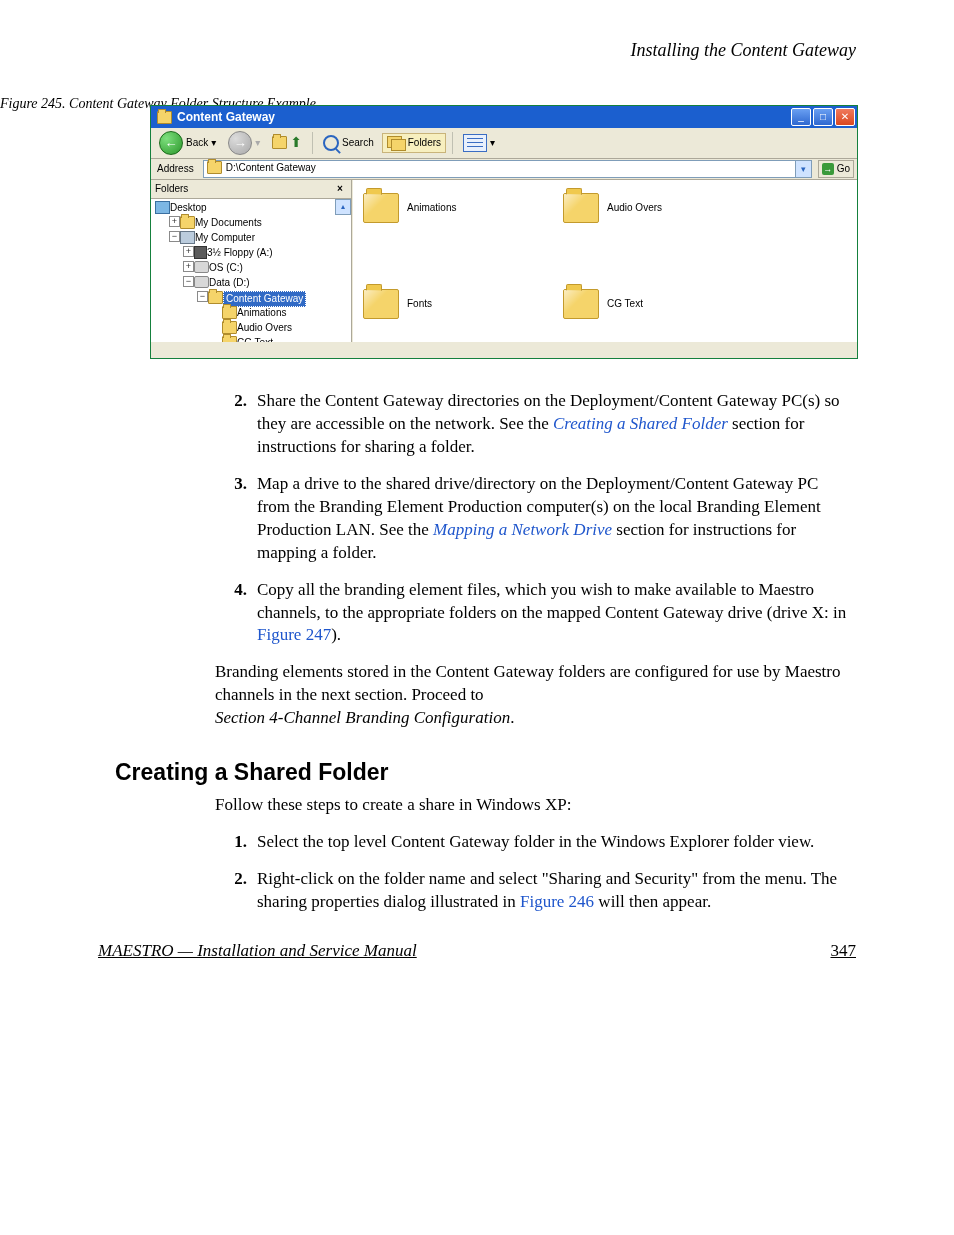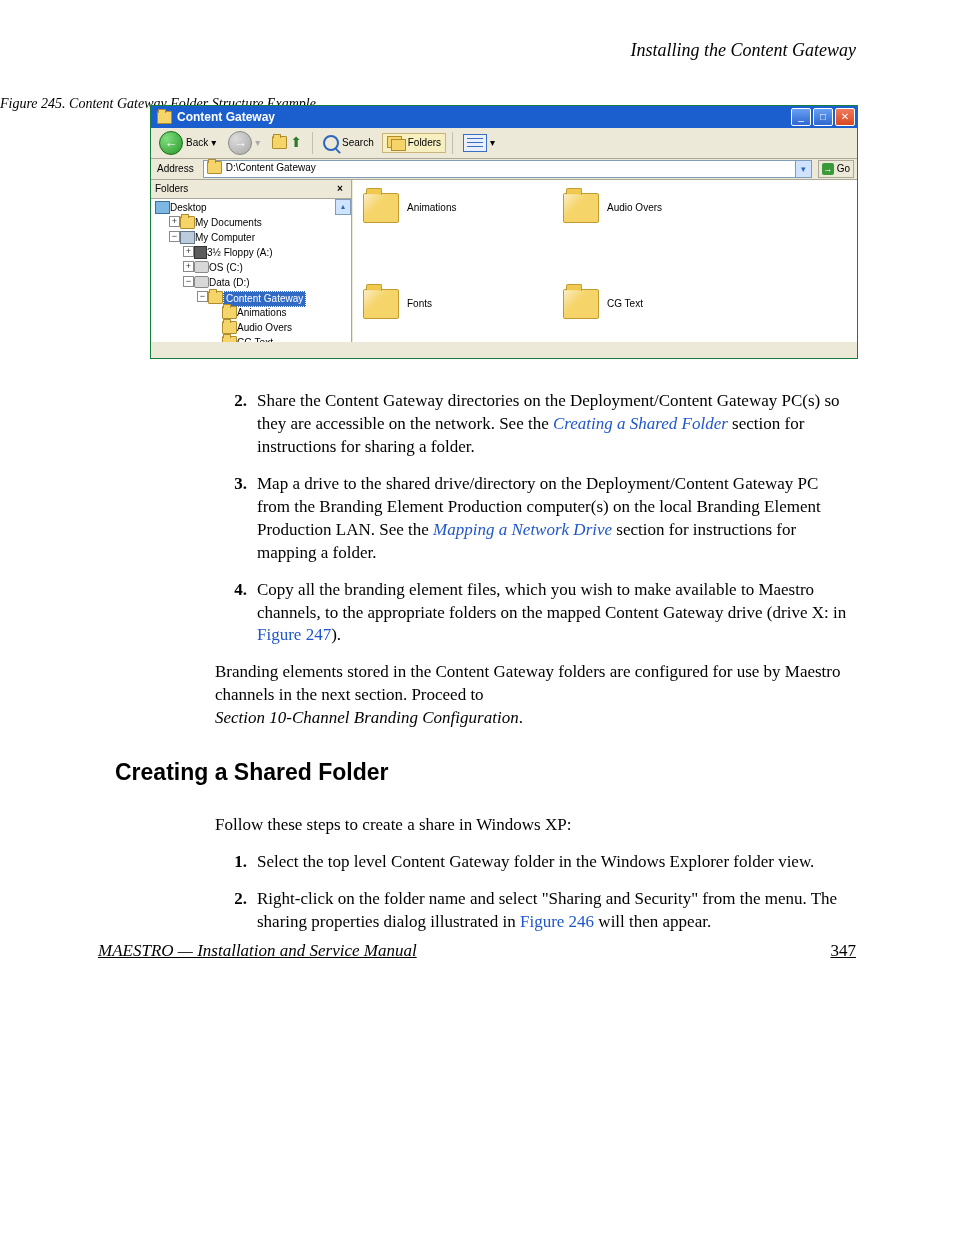--- a/index.html
+++ b/index.html
@@ -187,21 +187,21 @@
     top: 757px;
     left: 115px;
     font-family: "Arial Black", Arial, sans-serif;
     font-weight: 900;
     font-size: 23px;
     letter-spacing: 0px;
     font-stretch: condensed;
   }
   .body-block2 {
     position:absolute;
-    top: 800px;
+    top: 780px;
     left: 215px;
     width: 640px;
   }
   .footer {
     position:absolute;
     bottom: 40px;
     left: 98px;
     right: 98px;
     display:flex;
     justify-content:space-between;
@@ -372,21 +372,21 @@
       </div>
     </div>
     <div class="ol-item">
       <div class="ol-num">4.</div>
       <div class="ol-text">
         <span>Copy all the branding element files, which you wish to make available to Maestro channels, to the appropriate folders on the mapped Content Gateway drive (drive X: in </span><a class="docref">Figure 247</a><span>).</span>
       </div>
     </div>
     <div class="para" style="margin-left:0; width:640px;">
       <span>Branding elements stored in the Content Gateway folders are configured for use by Maestro channels in the next section. Proceed to </span><br>
-      <span style="font-style:italic">Section 10-Channel Branding Configuration</span><span>.</span>
+      <span style="font-style:italic">Section 4-Channel Branding Configuration</span><span>.</span>
     </div>
   </div>
 
   <div class="h2">Creating a Shared Folder</div>
 
   <div class="body-block2">
     <div class="para">Follow these steps to create a share in Windows XP:</div>
     <div class="ol-item">
       <div class="ol-num">1.</div>
       <div class="ol-text">Select the top level Content Gateway folder in the Windows Explorer folder view.</div>

